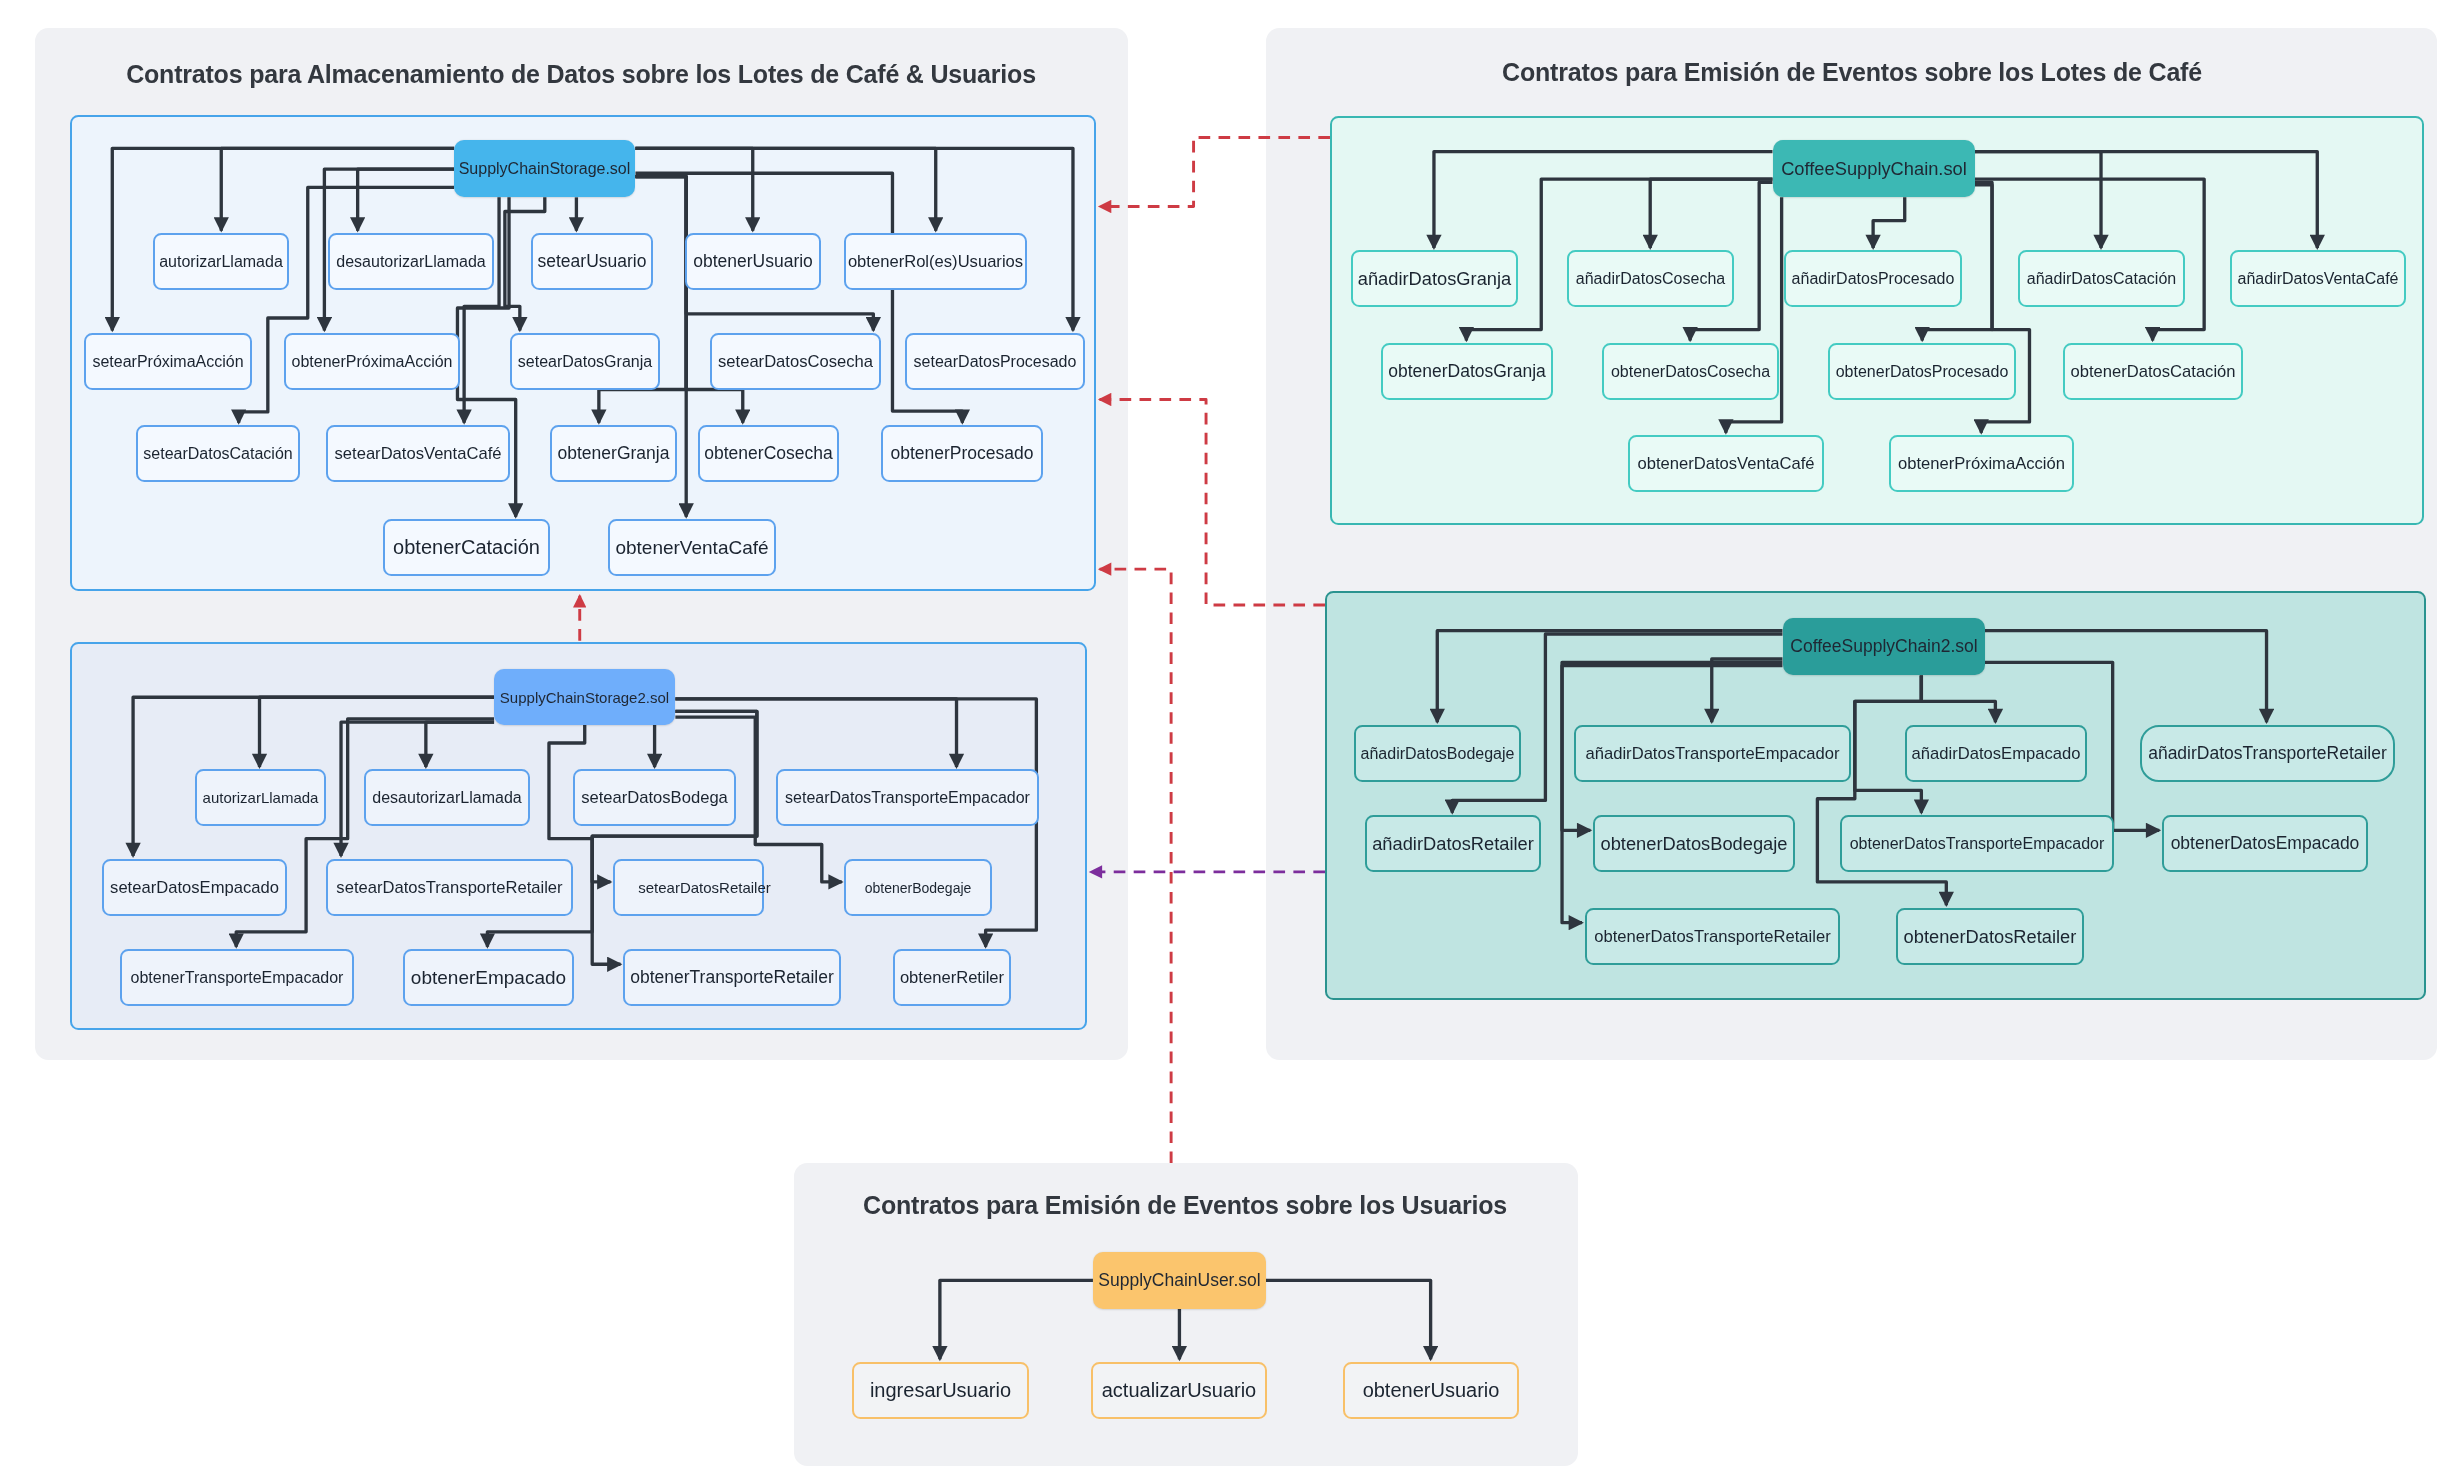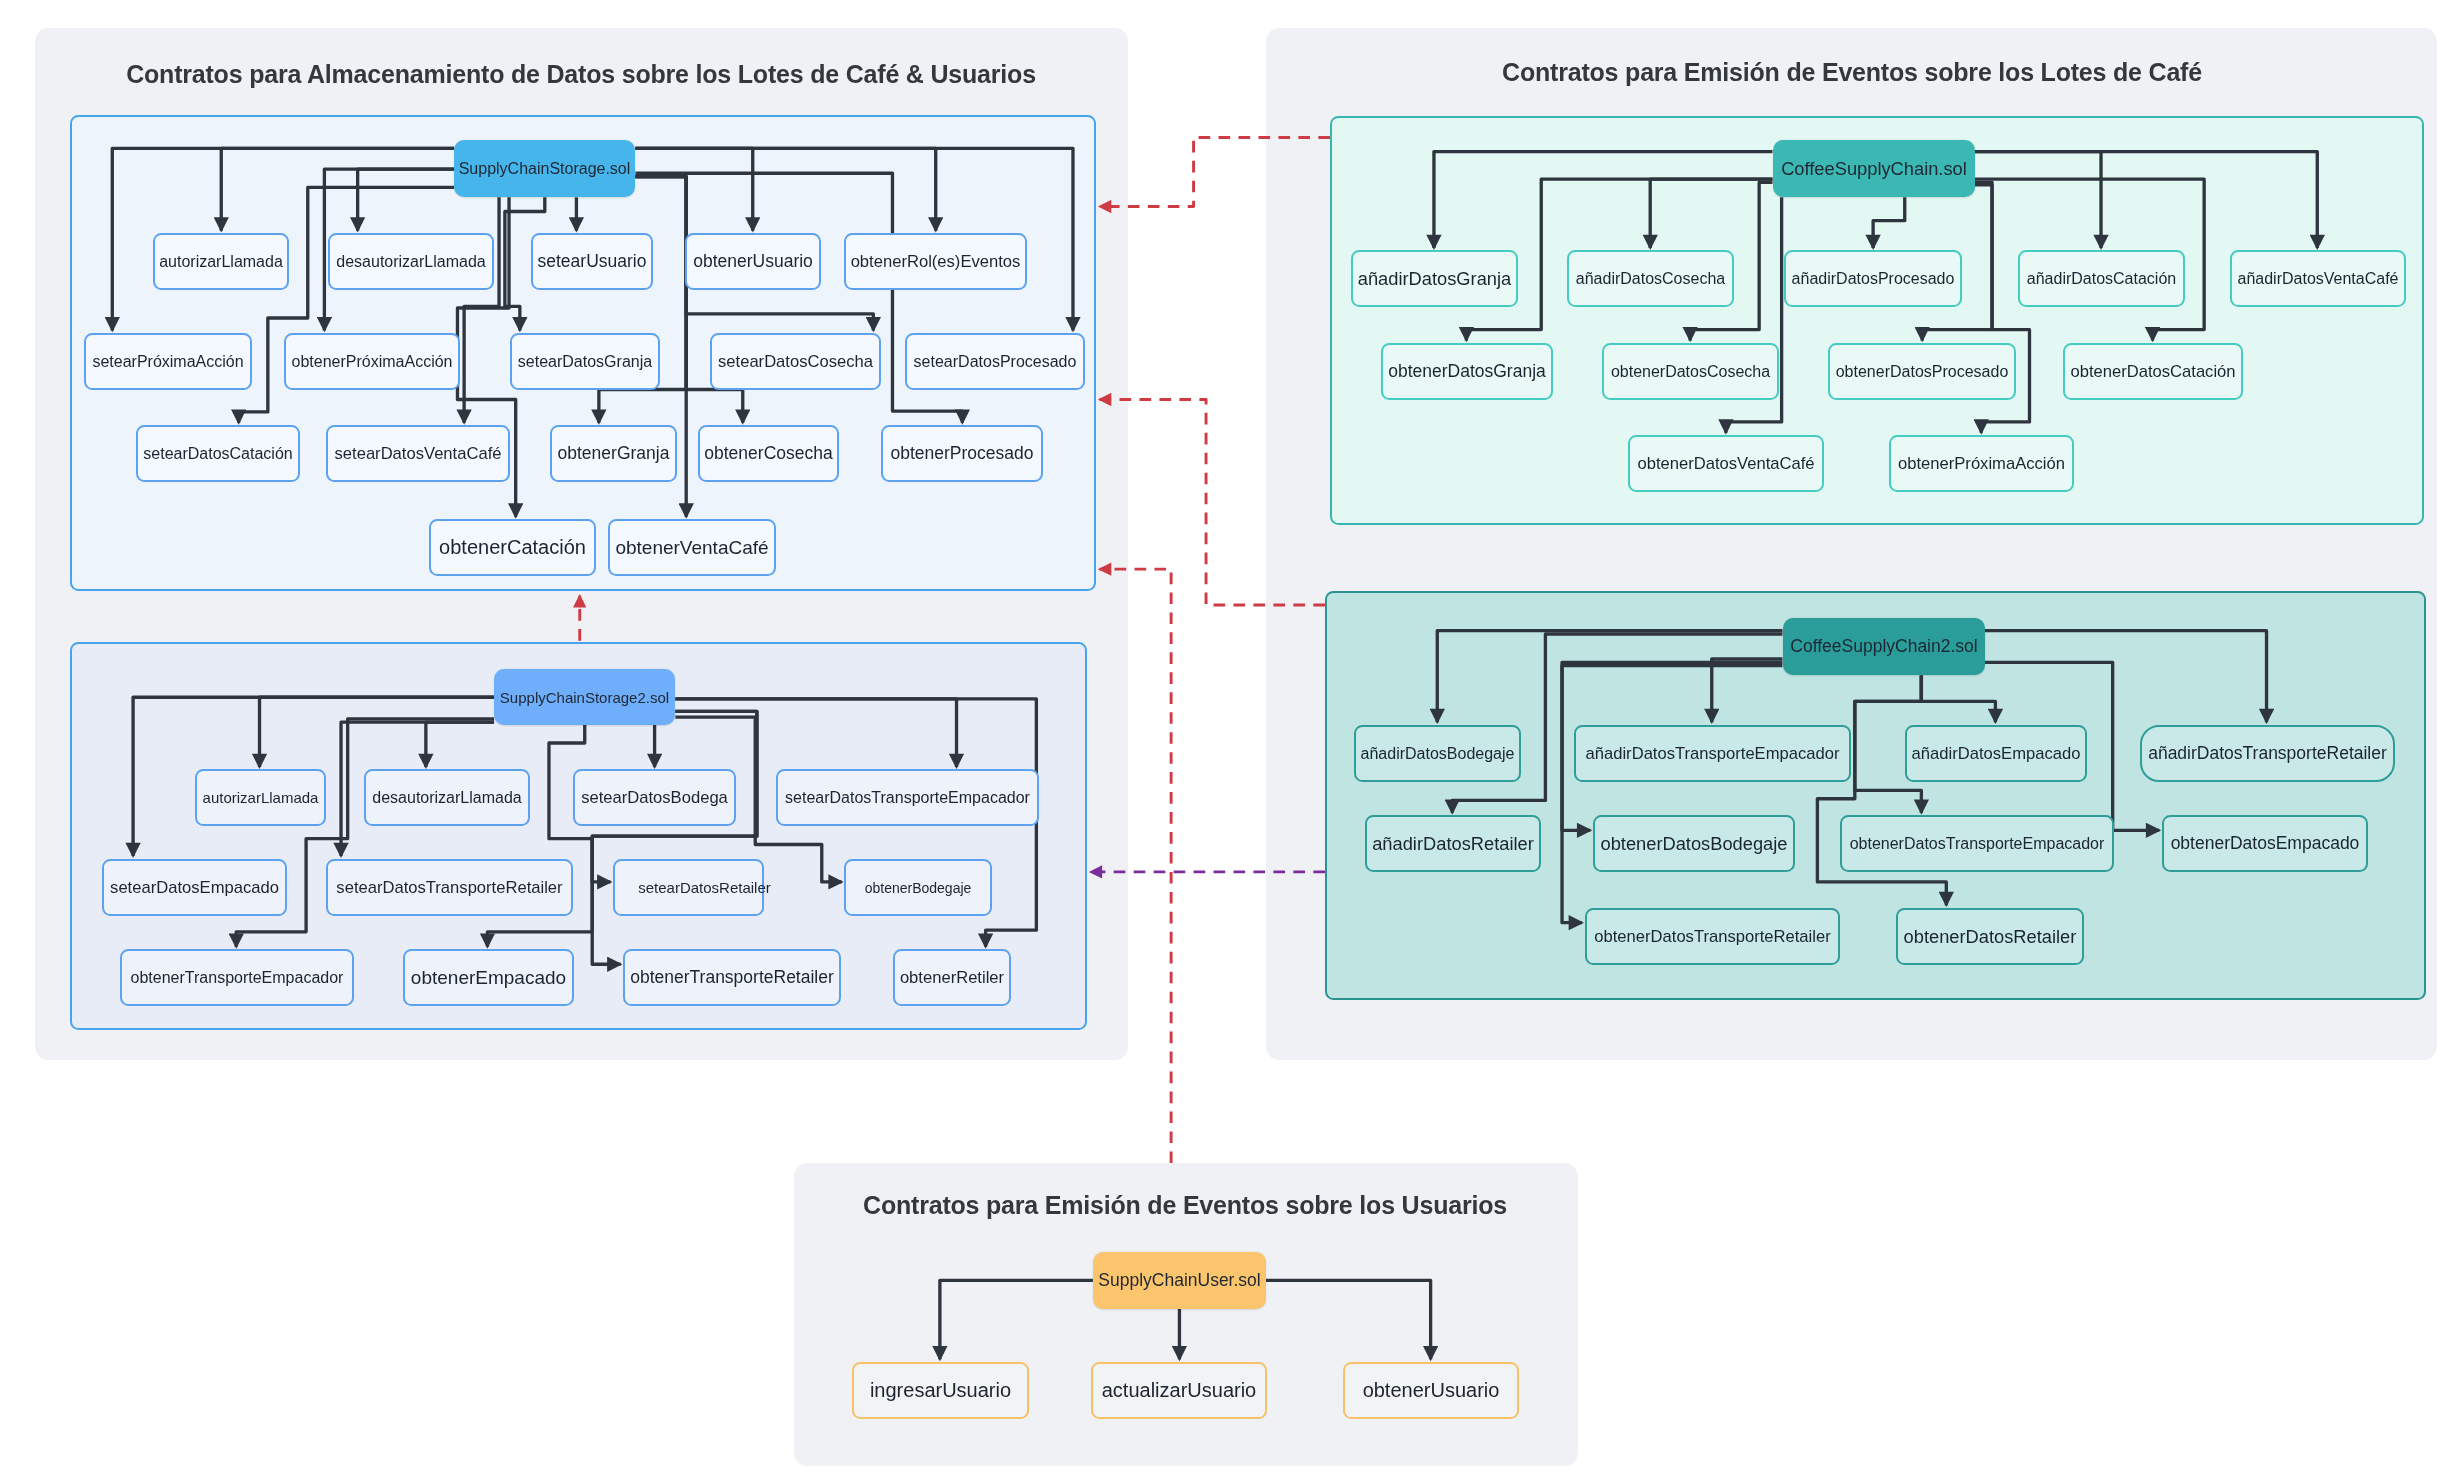--- a/index.html
+++ b/index.html
@@ -117,21 +117,21 @@
     <div class="node m-blue" style="left: 328px; top: 233px; width: 166px; height: 57px; font-size: 16px;">
       <span>desautorizarLlamada</span>
     </div>
     <div class="node m-blue" style="left: 531px; top: 233px; width: 122px; height: 57px; font-size: 17.5px;">
       <span>setearUsuario</span>
     </div>
     <div class="node m-blue" style="left: 685px; top: 233px; width: 136px; height: 57px; font-size: 17.5px;">
       <span>obtenerUsuario</span>
     </div>
     <div class="node m-blue" style="left: 844px; top: 233px; width: 183px; height: 57px; font-size: 16.6px;">
-      <span>obtenerRol(es)Eventos</span>
+      <span>obtenerRol(es)Usuarios</span>
     </div>
     <div class="node m-blue" style="left: 84px; top: 333px; width: 168px; height: 57px; font-size: 16px;">
       <span>setearPróximaAcción</span>
     </div>
     <div class="node m-blue" style="left: 284px; top: 333px; width: 176px; height: 57px; font-size: 16px;">
       <span>obtenerPróximaAcción</span>
     </div>
     <div class="node m-blue" style="left: 510px; top: 333px; width: 150px; height: 57px; font-size: 16px;">
       <span>setearDatosGranja</span>
     </div>
@@ -149,21 +149,21 @@
     </div>
     <div class="node m-blue" style="left: 550px; top: 425px; width: 127px; height: 57px; font-size: 17.5px;">
       <span>obtenerGranja</span>
     </div>
     <div class="node m-blue" style="left: 698px; top: 425px; width: 141px; height: 57px; font-size: 17.5px;">
       <span>obtenerCosecha</span>
     </div>
     <div class="node m-blue" style="left: 881px; top: 425px; width: 162px; height: 57px; font-size: 17.5px;">
       <span>obtenerProcesado</span>
     </div>
-    <div class="node m-blue" style="left: 383px; top: 519px; width: 167px; height: 57px; font-size: 20px; margin-left: 46px;">
+    <div class="node m-blue" style="left: 383px; top: 519px; width: 167px; height: 57px; font-size: 20px;">
       <span>obtenerCatación</span>
     </div>
     <div class="node m-blue" style="left: 608px; top: 519px; width: 168px; height: 57px; font-size: 19px;">
       <span>obtenerVentaCafé</span>
     </div>
     <div class="hdr" style="left: 494px; top: 669px; width: 181px; height: 56px; background: rgb(111, 174, 251); font-size: 15px;">
       <span>SupplyChainStorage2.sol</span>
     </div>
     <div class="node m-blue2" style="left: 195px; top: 769px; width: 131px; height: 57px; font-size: 15px;">
       <span>autorizarLlamada</span>

